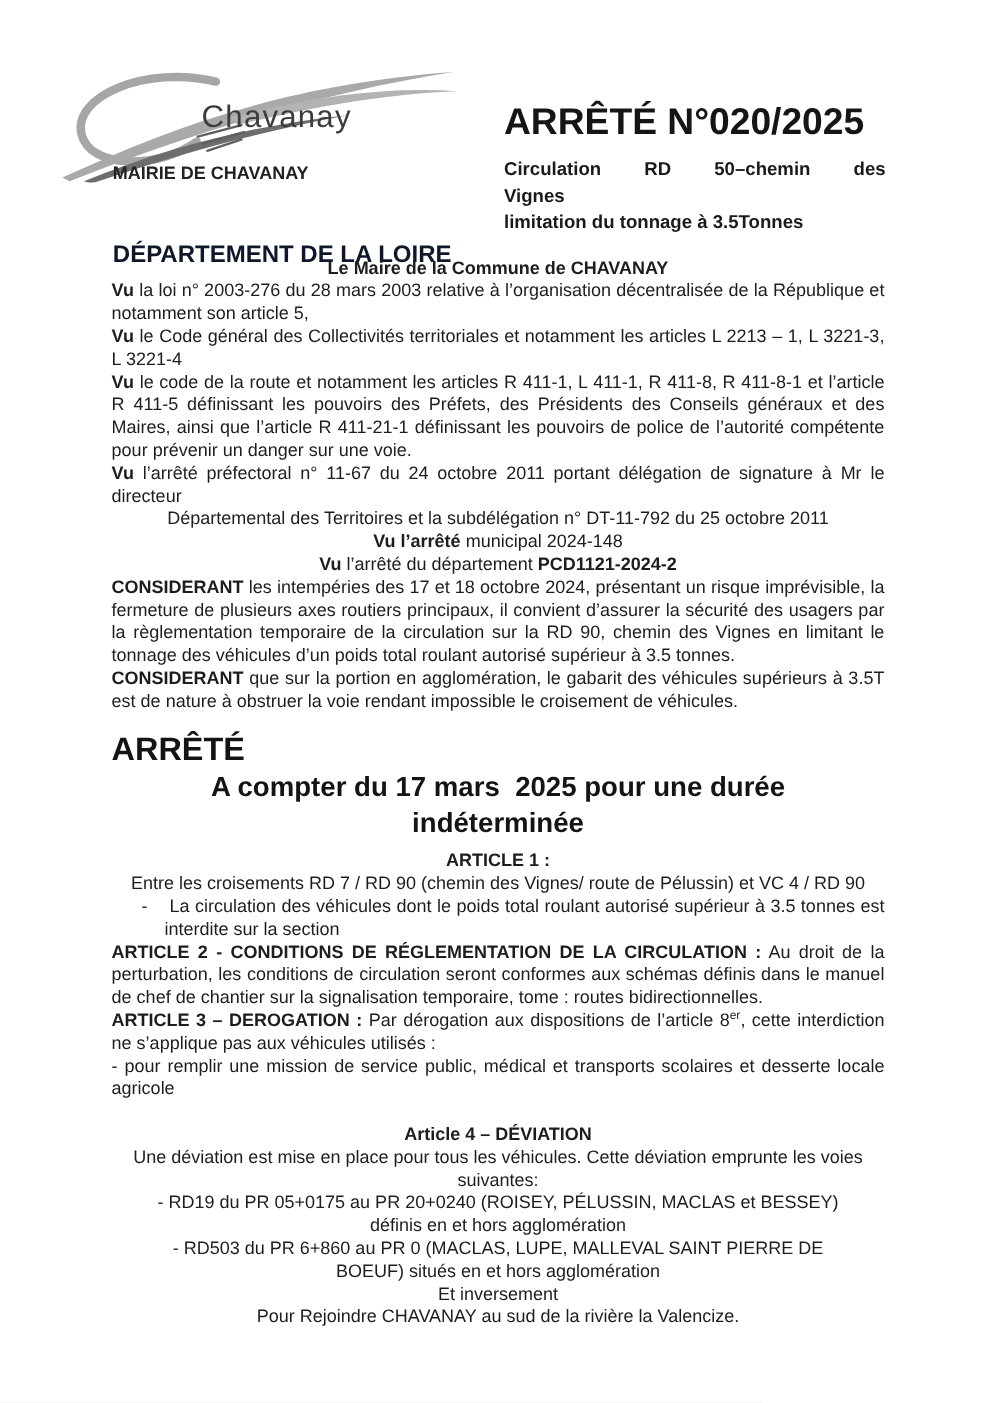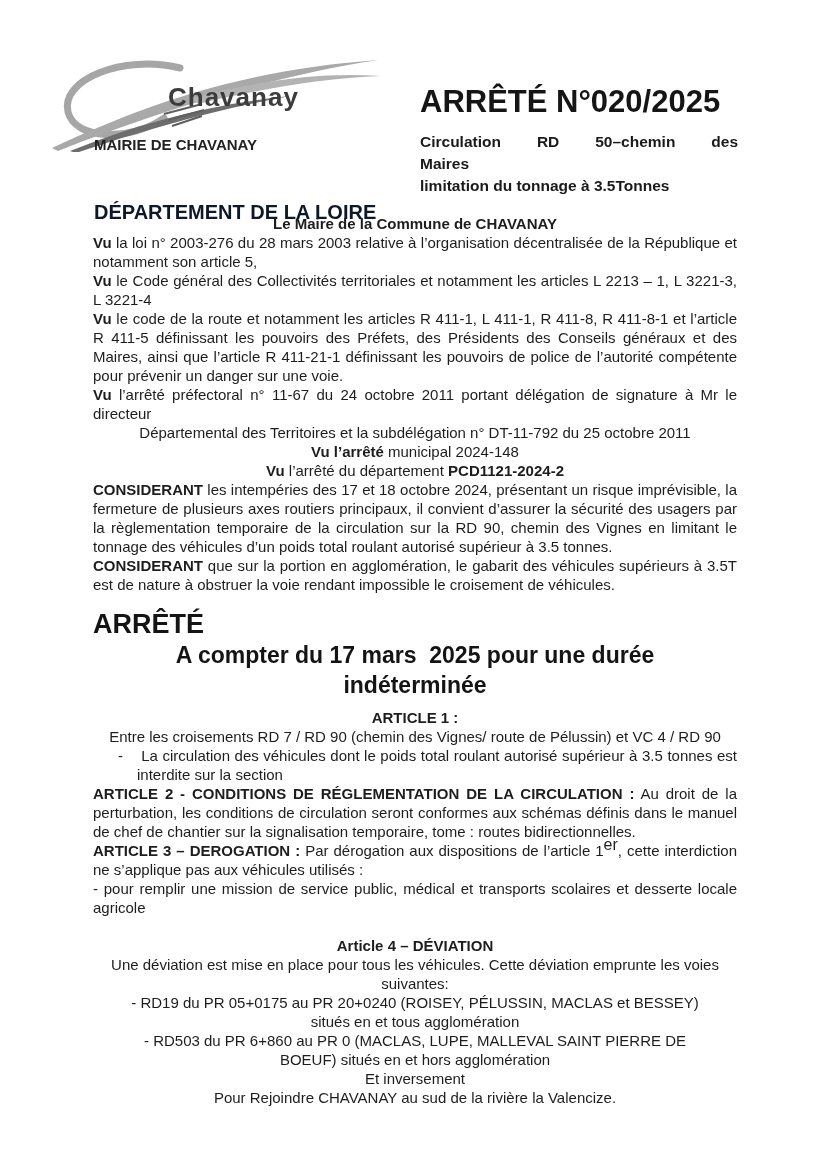--- a/index.html
+++ b/index.html
@@ -10,21 +10,21 @@
     background:#ffffff;
     font-family:"Liberation Sans", sans-serif;
     color:#1d1d1d;
     overflow:hidden;
   }
   
   .logo-wrap{position:absolute;left:52px;top:52px;width:330px;height:100px;}
   .logo-wrap svg{position:absolute;left:0;top:0;}
   .logo-text{
     position:absolute;left:116px;top:30px;
-    font-size:26px;font-weight:bold;color:#3c3c3c;
+    font-size:26px;font-weight:normal;color:#3c3c3c;
     letter-spacing:1px;
   }
   .org-line1{position:absolute;left:94px;top:136px;font-size:15px;font-weight:bold;color:#222;}
   .org-line2{position:absolute;left:94px;top:177px;font-size:20px;font-weight:bold;color:#0f172a;margin-top:24px;}
   .decree-head{position:absolute;left:420px;top:84px;width:318px;}
   .decree-number{
     font-size:31px;font-weight:bold;color:#151515;
     letter-spacing:0px;white-space:nowrap;
   }
   .decree-subject{margin-top:11px;font-size:15.5px;font-weight:bold;line-height:22px;color:#1a1a1a;}
@@ -33,21 +33,21 @@
   .doc-body{
     position:absolute;left:93px;top:214px;width:644px;
     font-size:15px;line-height:19px;color:#1d1d1d;
   }
   .para{margin:0;}
   .p-justify{text-align:justify;}
   .p-left{text-align:center;}
   .p-hang{padding-left:44px;text-indent:-19px;text-align:justify;}
   .p-spacer{height:19px;}
   .para b{font-weight:bold;}
-  .para sup{font-size:16px;line-height:0;vertical-align:super;}
+  .para sup{font-size:10px;line-height:0;vertical-align:super;}
   .decree-title{
     font-size:27px;font-weight:bold;color:#141414;
     margin:14px 0 0 0;line-height:32px;
   }
   .decree-subtitle{
     text-align:center;font-size:23px;font-weight:bold;color:#141414;
     line-height:30px;margin:0 0 8px 0;
   }
 </style>
 </head>
@@ -71,21 +71,21 @@
     <span class="logo-text">Chavanay</span>
   </div>
 
   <div class="org-line1">MAIRIE DE CHAVANAY</div>
   <div class="org-line2">DÉPARTEMENT DE LA LOIRE</div>
 
   <div class="decree-head">
     <div class="decree-number">ARRÊTÉ N°020/2025</div>
     <div class="decree-subject">
       <div class="subject-stretch">Circulation RD 50–chemin des</div>
-      <div>Maires</div>
+      <div>Vignes</div>
       <div>limitation du tonnage à 3.5Tonnes</div>
     </div>
   </div>
 
   <div class="doc-body">
 
     <div>
         <p class="para p-left"><b>Le Maire de la Commune de CHAVANAY</b></p>
         <p class="para p-justify"><b>Vu</b><span> la loi n° 2003-276 du 28 mars 2003 relative à l’organisation décentralisée de la République et notamment son article 5,</span></p>
         <p class="para p-justify"><b>Vu</b><span> le Code général des Collectivités territoriales et notamment les articles L 2213 – 1, L 3221-3, L 3221-4</span></p>
@@ -102,25 +102,25 @@
     <div class="decree-subtitle">
       <div>A compter du 17 mars &nbsp;2025 pour une durée</div>
       <div>indéterminée</div>
     </div>
 
     <div>
         <p class="para p-left"><b>ARTICLE 1 :</b></p>
         <p class="para p-left"><span>Entre les croisements RD 7 / RD 90 (chemin des Vignes/ route de Pélussin) et VC 4 / RD 90</span></p>
         <p class="para p-hang"><span>-&nbsp;&nbsp;&nbsp;&nbsp;La circulation des véhicules dont le poids total roulant autorisé supérieur à 3.5 tonnes est interdite sur la section</span></p>
         <p class="para p-justify"><b>ARTICLE 2 - CONDITIONS DE RÉGLEMENTATION DE LA CIRCULATION :</b><span> Au droit de la perturbation, les conditions de circulation seront conformes aux schémas définis dans le manuel de chef de chantier sur la signalisation temporaire, tome : routes bidirectionnelles.</span></p>
-        <p class="para p-justify"><b>ARTICLE 3 – DEROGATION :</b><span> Par dérogation aux dispositions de l’article 1</span><sup>er</sup><span>, cette interdiction ne s’applique pas aux véhicules utilisés :</span></p>
+        <p class="para p-justify"><b>ARTICLE 3 – DEROGATION :</b><span> Par dérogation aux dispositions de l’article 8</span><sup>er</sup><span>, cette interdiction ne s’applique pas aux véhicules utilisés :</span></p>
         <p class="para p-justify"><span>- pour remplir une mission de service public, médical et transports scolaires et desserte locale agricole</span></p>
         <p class="para p-spacer">&nbsp;</p>
         <p class="para p-left"><b>Article 4 – DÉVIATION</b></p>
         <p class="para p-left"><span>Une déviation est mise en place pour tous les véhicules. Cette déviation emprunte les voies suivantes:</span></p>
-        <p class="para p-left"><span>- RD19 du PR 05+0175 au PR 20+0240 (ROISEY, PÉLUSSIN, MACLAS et BESSEY)</span><br><span>situés en et tous agglomération</span></p>
+        <p class="para p-left"><span>- RD19 du PR 05+0175 au PR 20+0240 (ROISEY, PÉLUSSIN, MACLAS et BESSEY)</span><br><span>définis en et hors agglomération</span></p>
         <p class="para p-left"><span>- RD503 du PR 6+860 au PR 0 (MACLAS, LUPE, MALLEVAL SAINT PIERRE DE</span><br><span>BOEUF) situés en et hors agglomération</span></p>
         <p class="para p-left"><span>Et inversement</span></p>
         <p class="para p-left"><span>Pour Rejoindre CHAVANAY au sud de la rivière la Valencize.</span></p>
       </div>
 
   </div>
 </div>
 
 </body></html>

